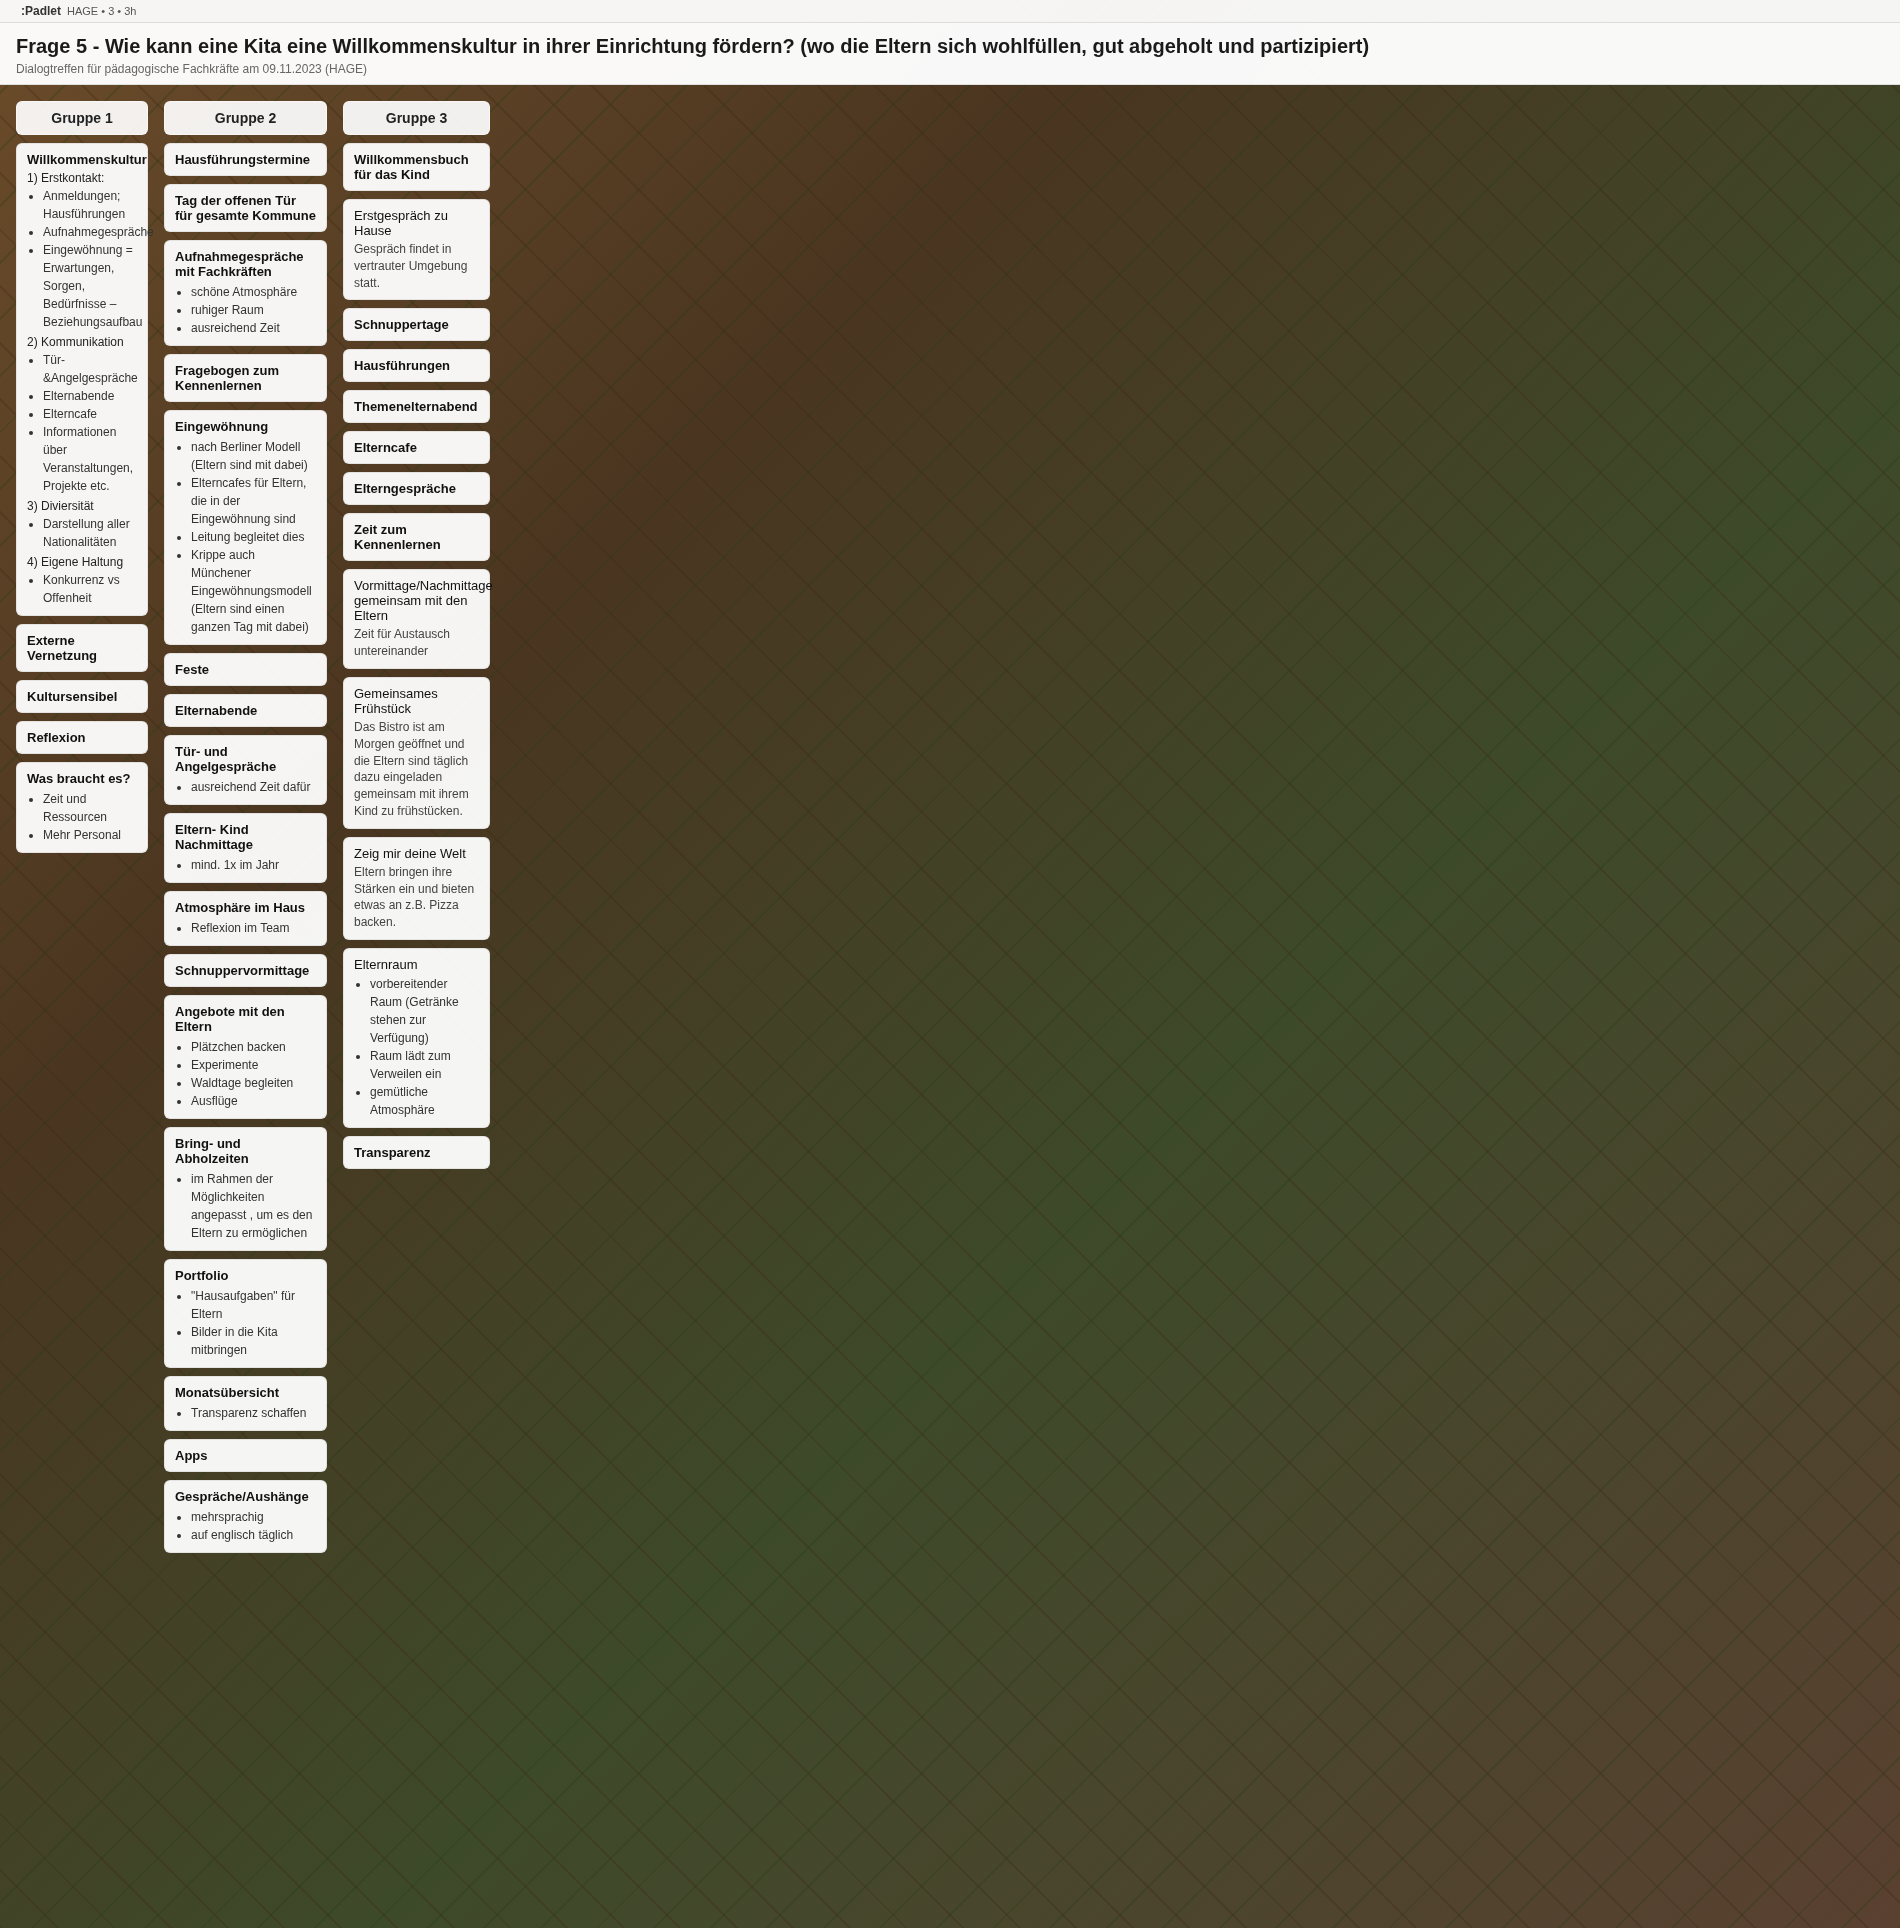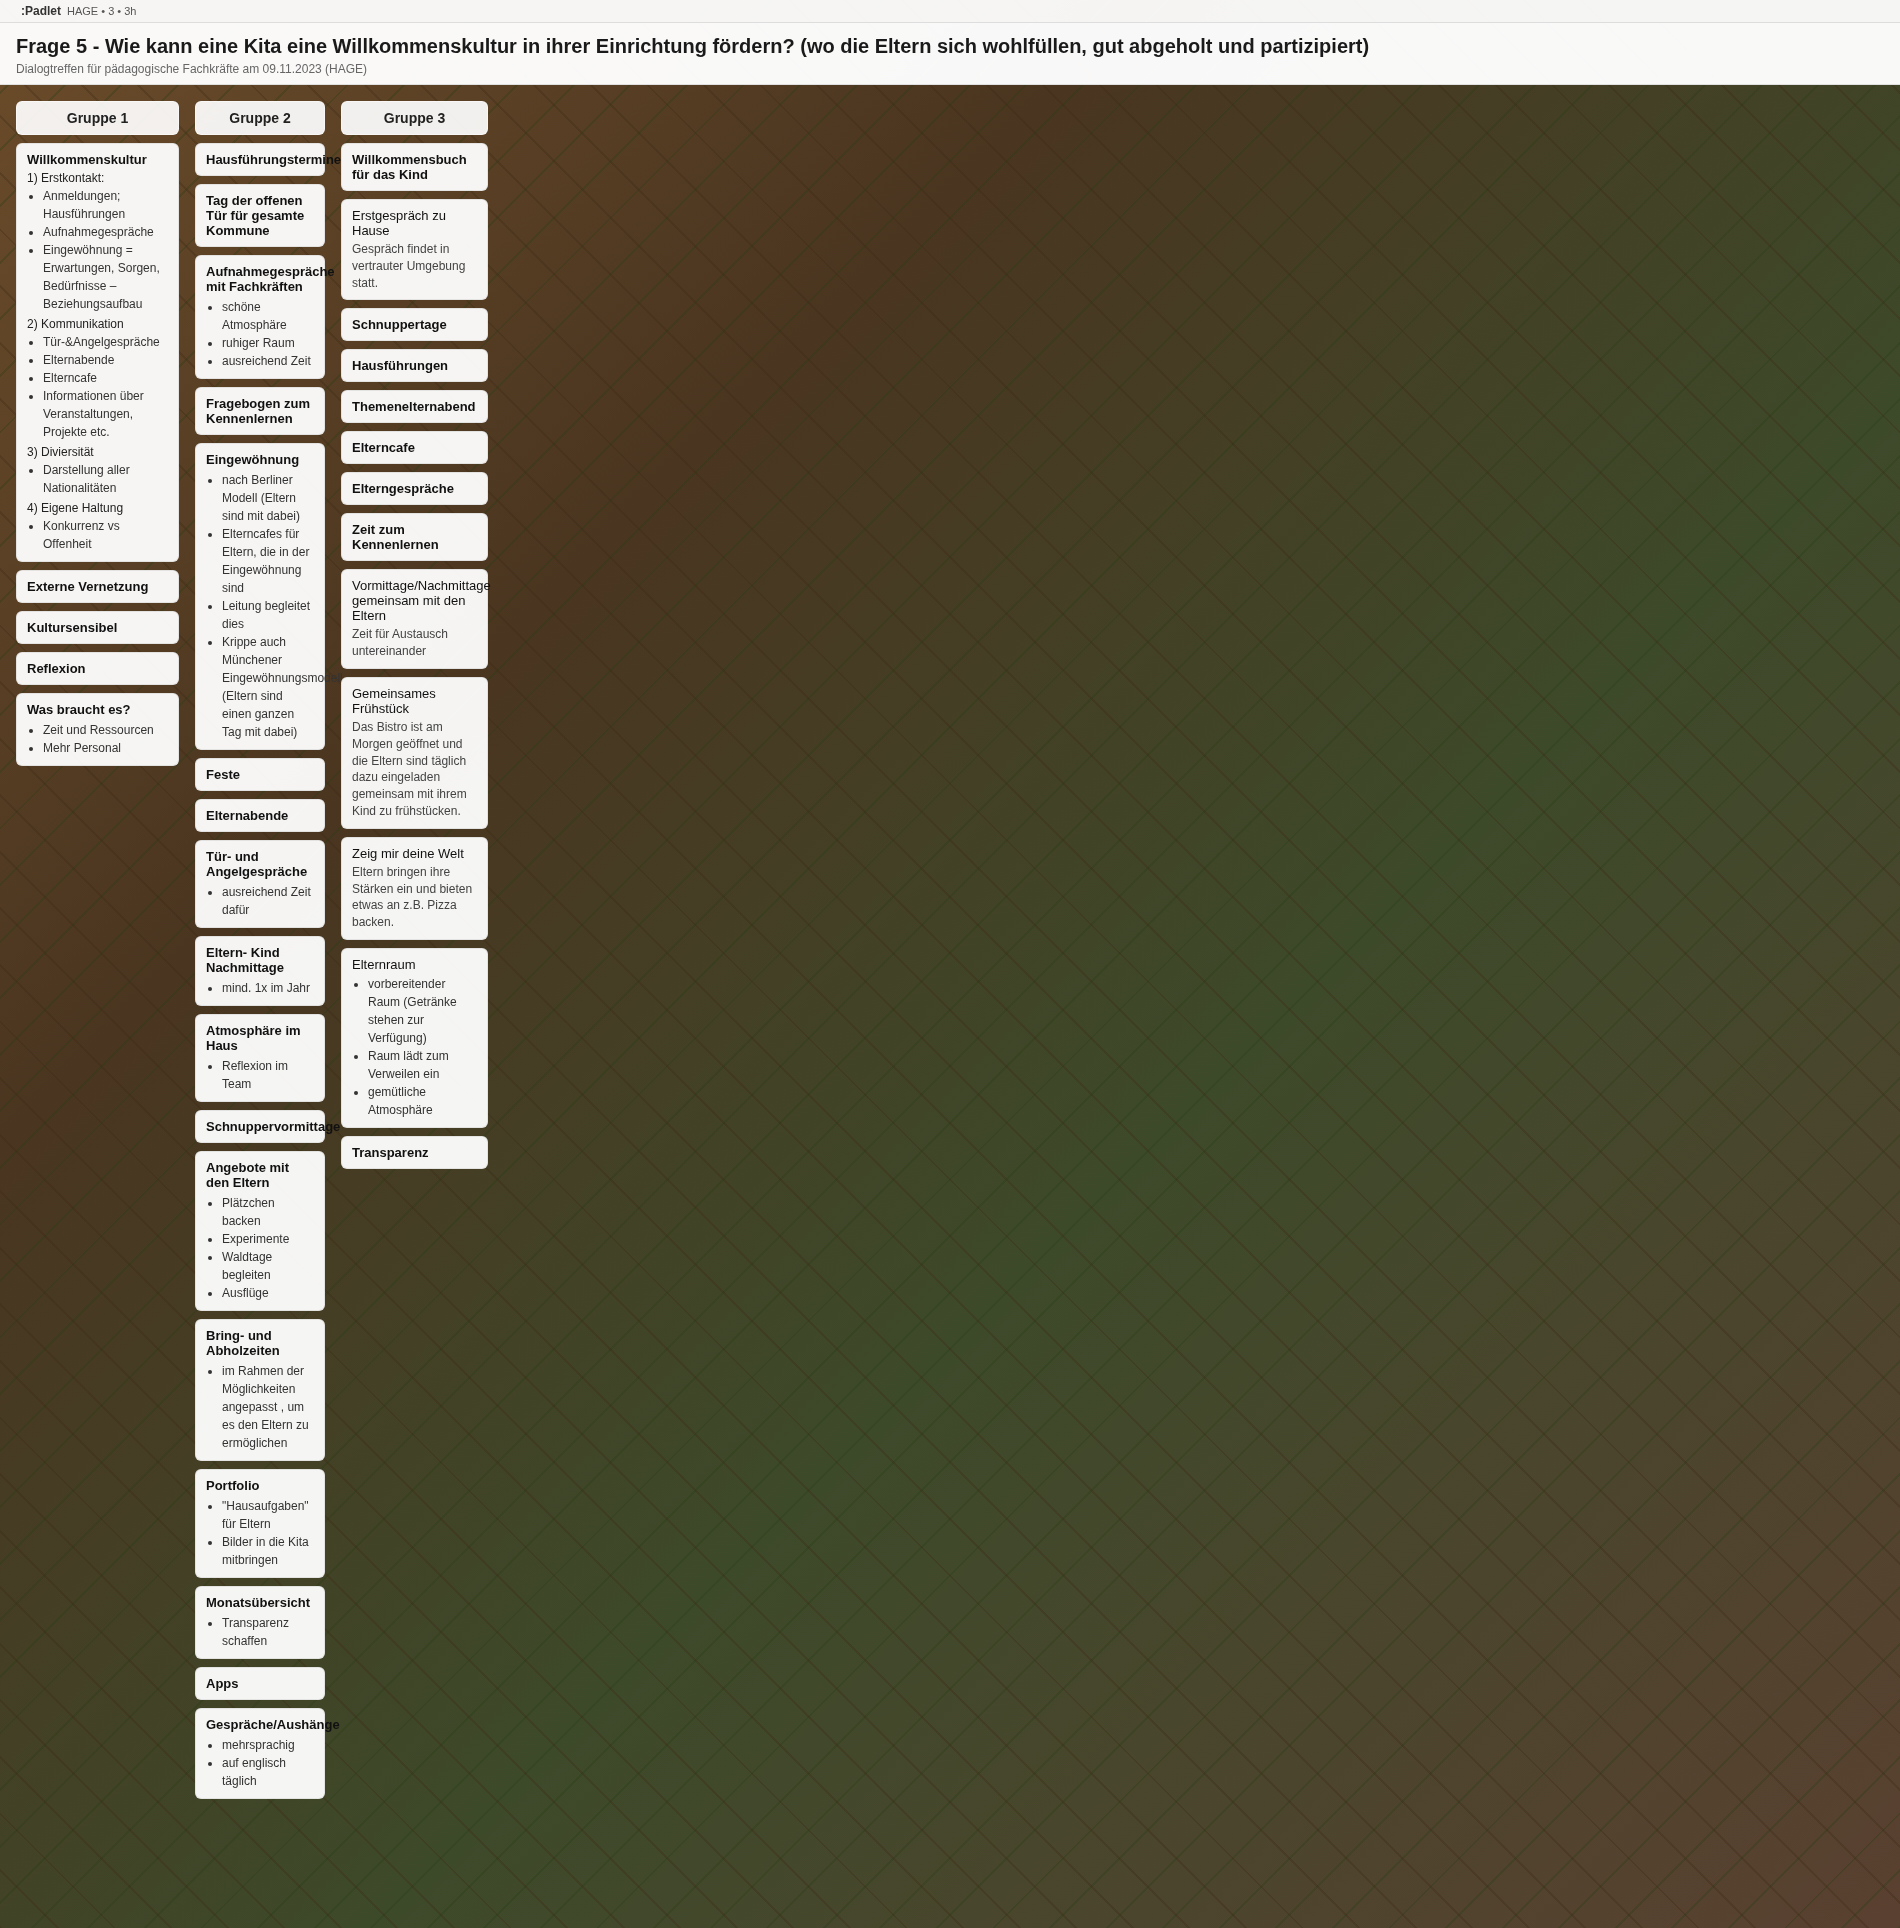--- a/index.html
+++ b/index.html
@@ -179,21 +179,21 @@
   <span class="top-bar-logo">:Padlet</span>
   <span>HAGE • 3 • 3h</span>
 </div>
 
 <div class="page-header">
   <div class="page-title">Frage 5 - Wie kann eine Kita eine Willkommenskultur in ihrer Einrichtung fördern? (wo die Eltern sich wohlfüllen, gut abgeholt und partizipiert)</div>
   <div class="page-subtitle">Dialogtreffen für pädagogische Fachkräfte am 09.11.2023 (HAGE)</div>
 </div>
 
 <div class="main-content" id="main-content">
-<div class="column" style="width: 163px;">
+<div class="column" style="width: 132px;">
       <div class="column-header">Gruppe 1</div>
       <div class="card">
         <div class="card-title">Willkommenskultur</div>
         <div class="section-label">1) Erstkontakt:</div>
         <ul class="card-list">
           <li>Anmeldungen; Hausführungen</li>
           <li>Aufnahmegespräche</li>
         </ul>
         <ul class="card-list">
           <li>Eingewöhnung = Erwartungen, Sorgen, Bedürfnisse – Beziehungsaufbau</li>
@@ -218,21 +218,21 @@
       <div class="card-simple">Kultursensibel</div>
       <div class="card-simple">Reflexion</div>
       <div class="card">
         <div class="card-title">Was braucht es?</div>
         <ul class="card-list">
           <li>Zeit und Ressourcen</li>
           <li>Mehr Personal</li>
         </ul>
       </div>
     </div>
-    <div class="column" style="width: 130px; border-radius: 11px;">
+    <div class="column" style="width: 163px; border-radius: 11px;">
       <div class="column-header">Gruppe 2</div>
       <div class="card-simple">Hausführungstermine</div>
       <div class="card-simple">Tag der offenen Tür für gesamte Kommune</div>
       <div class="card">
         <div class="card-title">Aufnahmegespräche mit Fachkräften</div>
         <ul class="card-list">
           <li>schöne Atmosphäre</li>
           <li>ruhiger Raum</li>
           <li>ausreichend Zeit</li>
         </ul>

